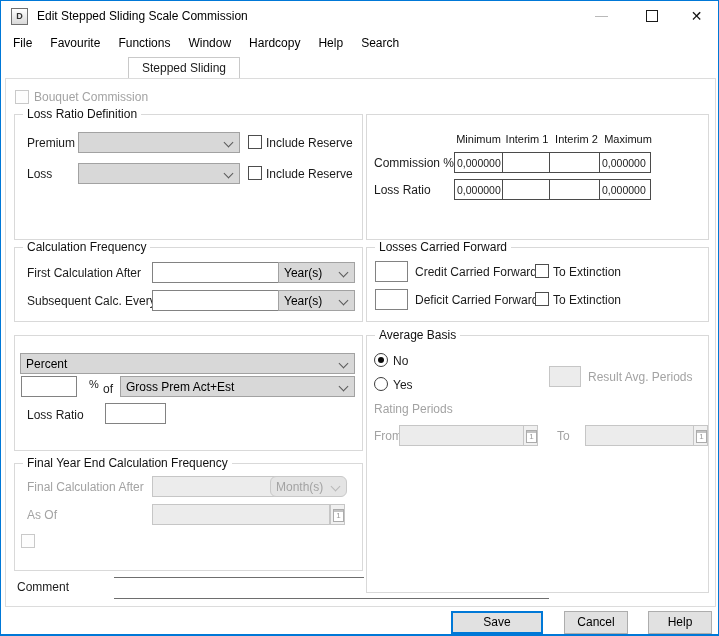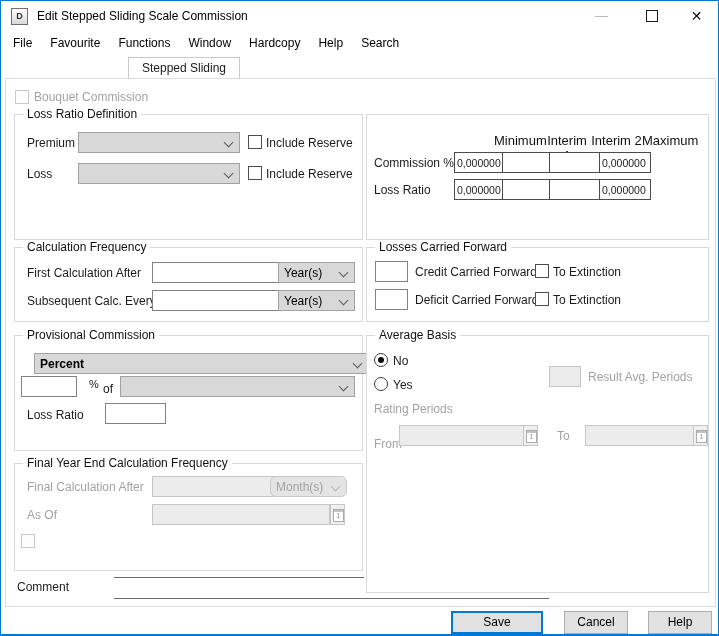--- a/index.html
+++ b/index.html
@@ -45,21 +45,21 @@
   .combo.discb .ctext { color:#a3a3a3; }
   .combo.discb .chev { border-color:#b8b8b8; }
   .checkbox { position:absolute; width:12px; height:12px; border:1px solid #4d4d4d; background:#fff; box-sizing:content-box; }
   .checkbox.discb2 { border-color:#c9c9c9; background:#fdfdfd; }
   .radio { position:absolute; width:12px; height:12px; border:1px solid #3c3c3c; border-radius:50%; background:#fff; }
   .radio.sel::after { content:""; position:absolute; left:3px; top:3px; width:6px; height:6px; border-radius:50%; background:#0b0b0b; }
   
   .grid-row { position:absolute; display:flex;border-radius:7px; }
   .cell { box-sizing:border-box; height:21px; border:1px solid #4b4b4b; background:#fff; font-size:10.5px; padding:4px 1px 0 2px; margin-left:-1px; overflow:hidden; white-space:nowrap; }
   .cell:first-child { margin-left:0; }
-  .ghead { position:absolute; display:flex; font-size:13px; color:#111;margin-left:40px; }
+  .ghead { position:absolute; display:flex; font-size:11px; color:#111; }
   .ghead span { text-align:center; }
   
   .calbtn { position:absolute; width:15px; height:21px; box-sizing:border-box; background:#f0f0f0; border:1px solid #c6c6c6; }
   .calglyph { position:absolute; left:2px; top:4px; width:9px; height:11px; border:1px solid #ababab; background:#fff; font-size:8px; color:#9a9a9a; text-align:center; line-height:11px; }
   .calglyph::before { content:""; position:absolute; left:0; right:0; top:0; height:2px; background:#c3c3c3; }
   
   .hline { position:absolute; height:1px; background:#6e6e6e; }
   
   .btn { position:absolute; height:23px; box-sizing:border-box; background:#e1e1e1; border:1px solid #adadad; text-align:center; line-height:21px; color:#000; }
   .btn.default { border:2px solid #0078d7; line-height:19px; }
@@ -161,45 +161,45 @@
     <span class="lbl" style="left:48px; top:17px;">Credit Carried Forward</span>
     <span class="checkbox" style="left:168px; top:16px;"></span>
     <span class="lbl" style="left:186px; top:17px;">To Extinction</span>
     <div class="field" style="left:8px; top:41px; width:33px;"></div>
     <span class="lbl" style="left:48px; top:45px;">Deficit Carried Forward</span>
     <span class="checkbox" style="left:168px; top:44px;"></span>
     <span class="lbl" style="left:186px; top:45px;">To Extinction</span>
   </div>
 
   <div class="group" style="left:13px; top:334px; width:347px; height:114px;">
-    <span class="gtitle">Provisional Commission</span>
-    <div class="combo" style="left:19px; top:17px; width:335px;font-weight:bold;">
+    <div class="combo" style="left:5px; top:17px; width:335px;">
       <span class="ctext">Percent</span>
       <span class="chev"></span>
     </div>
     <div class="field" style="left:6px; top:40px; width:56px;"></div>
     <span class="lbl" style="left:74px; top:42px; font-size:11px;">%</span>
     <span class="lbl" style="left:88px; top:46px;">of</span>
     <div class="combo" style="left:105px; top:40px; width:235px;">
+      <span class="ctext">Gross Prem Act+Est</span>
       <span class="chev"></span>
     </div>
     <span class="lbl" style="left:12px; top:72px;">Loss Ratio</span>
     <div class="field" style="left:90px; top:67px; width:61px;"></div>
   </div>
 
   <div class="group" style="left:365px; top:334px; width:341px; height:256px;">
     <span class="gtitle">Average Basis</span>
     <span class="radio sel" style="left:7px; top:17px;"></span>
     <span class="lbl" style="left:26px; top:18px;">No</span>
     <span class="radio" style="left:7px; top:41px;"></span>
     <span class="lbl" style="left:26px; top:42px;">Yes</span>
     <div class="field disf" style="left:182px; top:30px; width:32px;"></div>
     <span class="lbl dis" style="left:221px; top:34px;">Result Avg. Periods</span>
     <span class="lbl dis" style="left:7px; top:66px;">Rating Periods</span>
-    <span class="lbl dis" style="left:7px; top:93px;margin-top:8px;">From</span>
+    <span class="lbl dis" style="left:7px; top:93px;">From</span>
     <div class="field disf" style="left:32px; top:89px; width:125px;"></div>
     <div class="calbtn" style="left:156px; top:89px;">
       <span class="calglyph">1</span>
     </div>
     <span class="lbl dis" style="left:190px; top:93px;text-align:right;">To</span>
     <div class="field disf" style="left:218px; top:89px; width:109px;"></div>
     <div class="calbtn" style="left:326px; top:89px;">
       <span class="calglyph">1</span>
     </div>
   </div>

